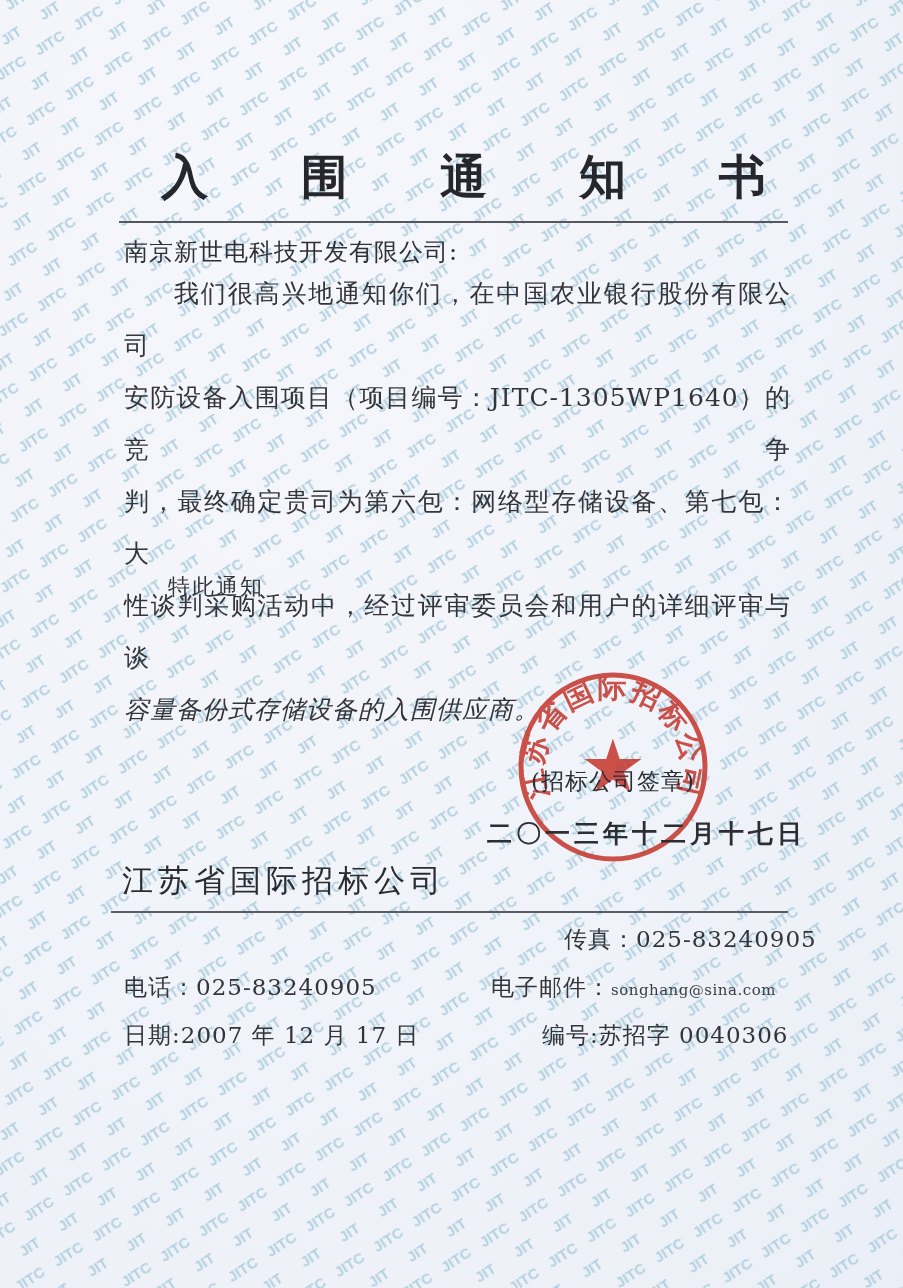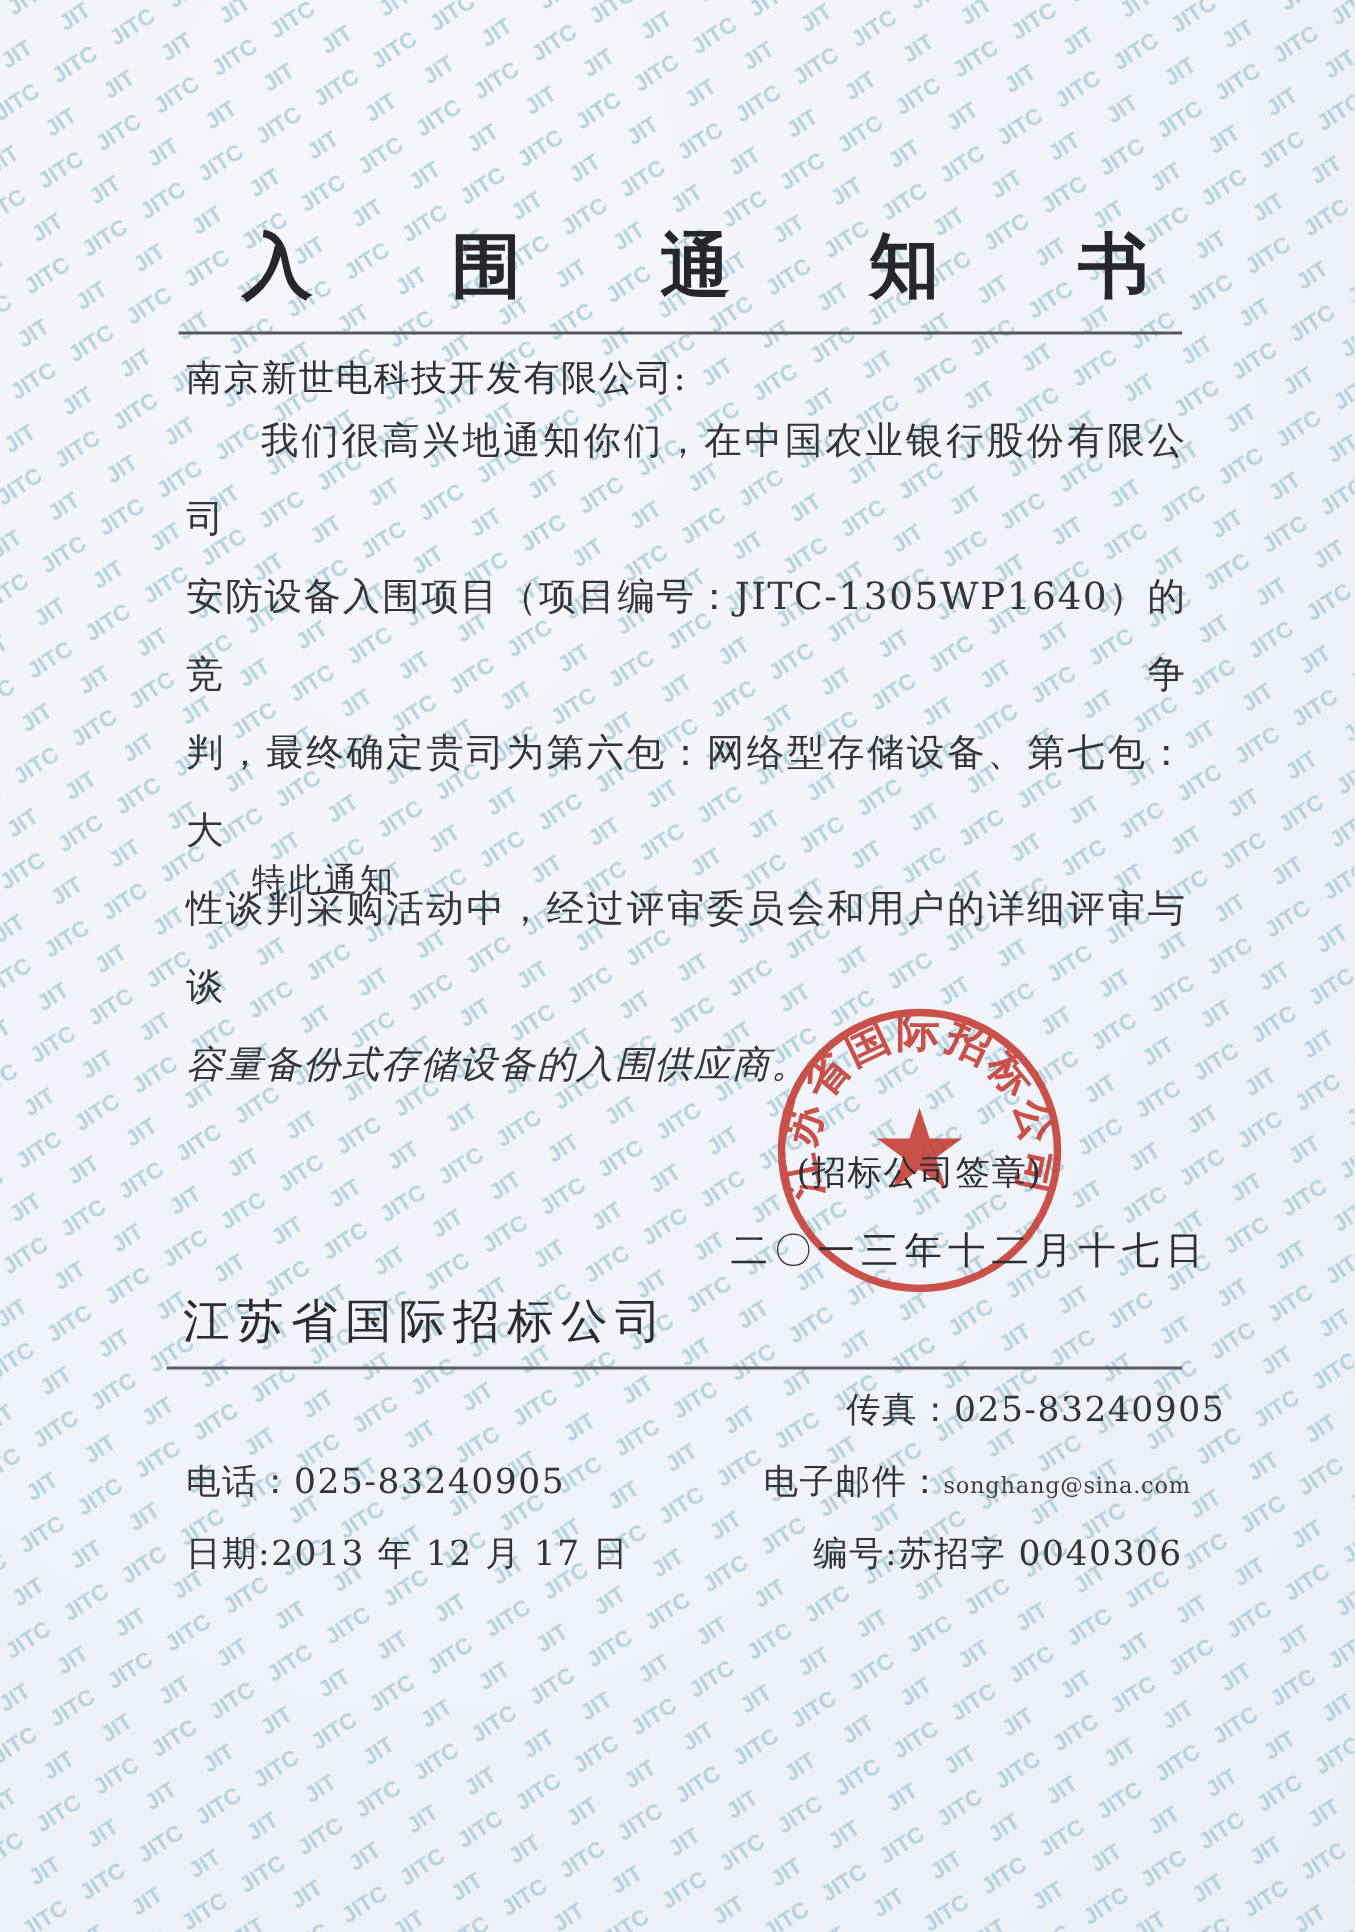--- a/index.html
+++ b/index.html
@@ -33,30 +33,30 @@
 
   .closing { position:absolute; top:572px; left:124px; font-size:22px; letter-spacing:2px; text-indent:2em; color:#34353b; }
 
   .stamp-wrap { position:absolute; left:500px; top:654px; width:226px; height:226px; z-index:2; }
   .stamp-caption {
     position:absolute; top:766px; left:498px; width:230px; text-align:center;
     font-size:23px; letter-spacing:1px; color:#2d2e34; z-index:3;
   }
   .sig-date {
     position:absolute; top:817px; left:487px; font-size:25px; letter-spacing:4px;
-    color:#2d2e34; z-index:3;
+    color:#2d2e34; z-index:3;font-weight:bold;
   }
 
   .footer-company { position:absolute; top:860px; left:122px; font-size:31px; letter-spacing:5px; color:#2b2c32; z-index:3; }
   .footer-rule { position:absolute; top:911px; left:111px; width:677px; height:2px; background:#5a5b63; z-index:3; }
   .f-item { position:absolute; font-size:23px; letter-spacing:1px; color:#33343a; z-index:3; white-space:nowrap; }
   .f-addr  { top:924px; left:124px; }
   .f-fax   { top:924px; left:564px; }
   .f-phone { top:972px; left:124px; }
-  .f-email { top:972px; left:509px;text-align:right; }
+  .f-email { top:972px; left:491px;text-align:right; }
   .f-date  { top:1020px; left:124px; }
   .f-ref   { top:1020px; left:542px; }
   .email-value { font-size:15px; letter-spacing:0.5px; color:#3c3d44; }
 </style>
 </head>
 <body>
 
 <div class="page">
 
   <svg class="watermark" width="903" height="1288" aria-hidden="true">
@@ -112,21 +112,21 @@
 
     <div class="f-item f-phone">
       <span>电话：</span><span>025-83240905</span>
     </div>
 
     <div class="f-item f-email">
       <span>电子邮件：</span><span class="email-value">songhang@sina.com</span>
     </div>
 
     <div class="f-item f-date">
-      <span>日期:</span><span>2013 年 12 月 17 日</span>
+      <span>日期:</span><span>2007 年 12 月 17 日</span>
     </div>
 
     <div class="f-item f-ref">
       <span>编号:</span><span>苏招字 0040306</span>
     </div>
 
   </div>
 </div>
 
 </body></html>

